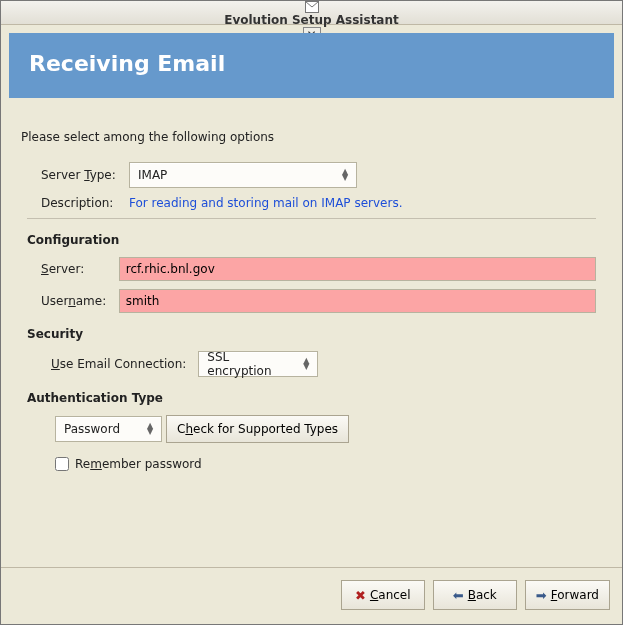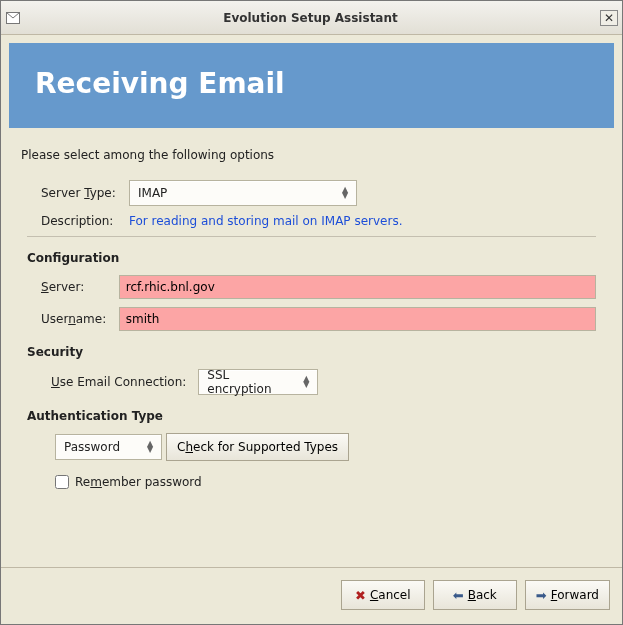--- a/index.html
+++ b/index.html
@@ -14,28 +14,29 @@
 }
 .window {
   width: 623px;
   height: 625px;
   background: #ece9d8;
   border: 1px solid #777;
   display: flex;
   flex-direction: column;
 }
 .titlebar {
-  height: 34px;
+  height: 24px;
   background: linear-gradient(to bottom, #f3f2ee 0%, #e2dfd5 100%);
   border-bottom: 1px solid #bfb8a5;
   display: flex;
   align-items: center;
   padding: 0 4px;
   font-size: 12px;
   color: #333;
+  flex-direction: column;
 }
 .titlebar .tb-icon {
   width: 16px; height: 16px;
   display: flex; align-items: center; justify-content: center;
   font-size: 12px;
 }
 .titlebar .tb-title {
   flex: 1;
   text-align: center;
   font-weight: bold;
@@ -55,32 +56,32 @@
   flex-direction: column;
   padding: 0;
 }
 .hero {
   margin: 8px;
   background: #6699cc;
   color: #fff;
   padding: 10px 12px 14px 12px;
 }
 .hero h1 {
-  margin: 14px;
-  font-size: 28px;
+  margin: 8px;
+  font-size: 22px;
   font-weight: bold;
 }
 .body-area {
   flex: 1;
   padding: 6px 26px 8px 26px;
   color: #222;
   overflow: hidden;
 }
 .intro {
-  margin: 6px 0 18px -6px;
+  margin: 18px 0 18px -6px;
 }
 .form-row {
   display: flex;
   align-items: center;
   margin-bottom: 8px;
   padding-left: 14px;
 }
 .form-row .lbl {
   width: 88px;
 }

